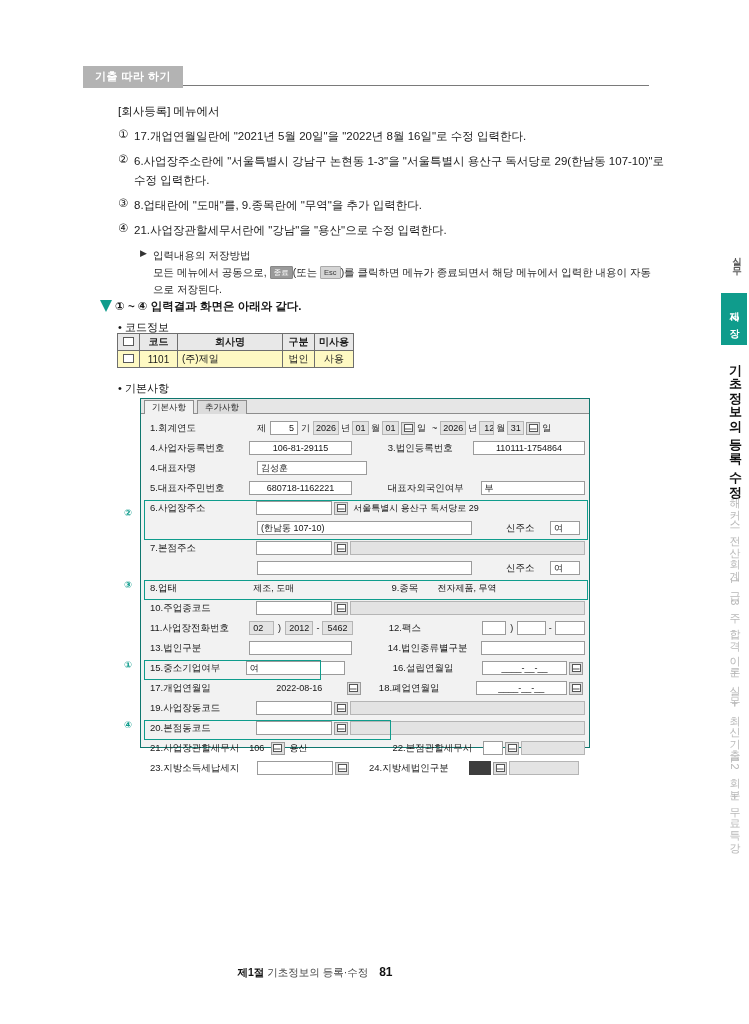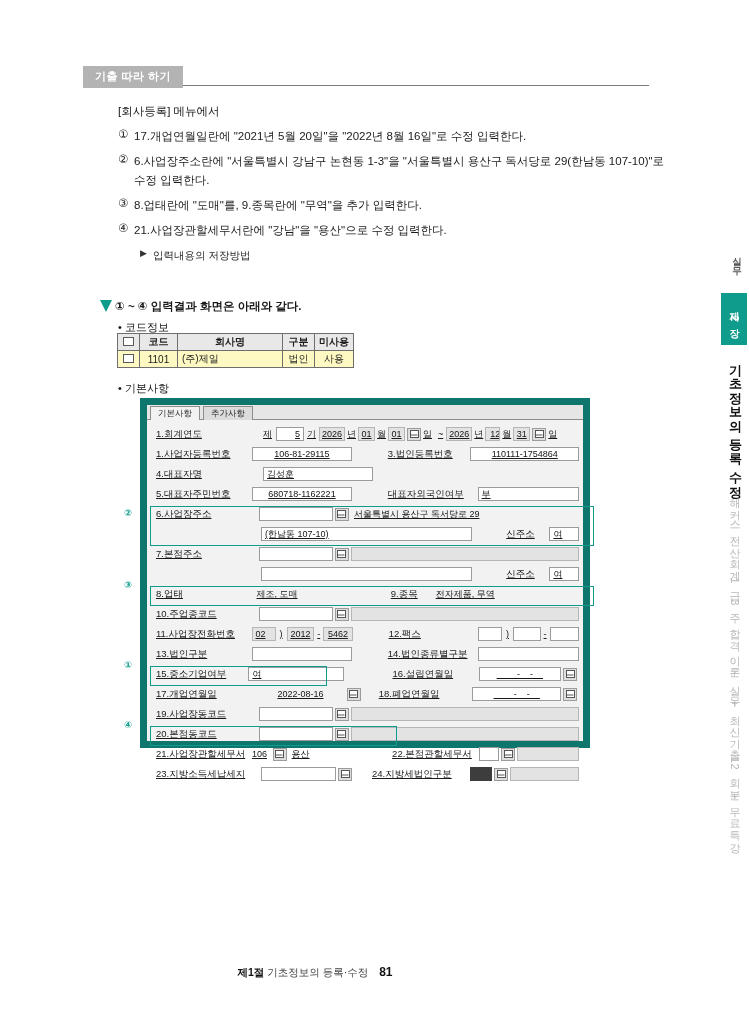--- a/index.html
+++ b/index.html
@@ -107,24 +107,23 @@
   .td-chk { width:22px; text-align:center; padding:0; }
   .td-code { width:38px; text-align:center; }
   .td-name { width:105px; text-align:left; }
   .td-gb { width:32px; text-align:center; }
   .td-use { width:38px; text-align:center;margin-left:7px; }
 
   
   .form-win {
     position:absolute; left:140px; top:398px;
     width:450px; height:350px;
-    border:7px solid #0f766e;
+    border:1px solid #0f766e;
     background:#f2f2f2;
     font-size:9.5px;
-    text-decoration:underline;
   }
   .tabs { height:15px; border-bottom:1px solid #8d8d8d; background:#e6e6e6; position:relative; }
   .tab {
     position:absolute; top:1px; height:14px;
     border:1px solid #8d8d8d; border-bottom:none;
     font-size:8.5px; padding:1px 7px 0 7px;
     background:#dcdcdc; color:#222;
   }
   .tab.active { background:#f2f2f2; }
   .tab-1 { left:3px; }
@@ -200,20 +199,25 @@
   <div class="list-body" style="top:152px;">6.사업장주소란에 "서울특별시 강남구 논현동 1-3"을 "서울특별시 용산구 독서당로 29(한남동 107-10)"로 수정 입력한다.</div>
 
   <div class="list-num" style="top:196px;">③</div>
   <div class="list-body" style="top:196px;">8.업태란에 "도매"를, 9.종목란에 "무역"을 추가 입력한다.</div>
 
   <div class="list-num" style="top:221px;">④</div>
   <div class="list-body" style="top:221px;">21.사업장관할세무서란에 "강남"을 "용산"으로 수정 입력한다.</div>
 
   <div class="sub-arrow" style="top:248px;">▶</div>
   <div class="sub-txt" style="top:247px;">입력내용의 저장방법</div>
+  <div class="sub-txt" style="top:264px;">
+    <span>모든 메뉴에서 공동으로,</span>
+    <span class="key-btn">종료</span><span>(또는</span>
+    <span class="key-btn light">Esc</span><span>)를 클릭하면 메뉴가 종료되면서 해당 메뉴에서 입력한 내용이 자동으로 저장된다.</span>
+  </div>
 
   <div class="result-line">
     <span class="tri-mark"></span><span>① ~ ④ 입력결과 화면은 아래와 같다.</span>
   </div>
 
   <div class="bullet-label" style="left:118px; top:320px;">• 코드정보</div>
 
   <table class="code-table">
     <thead>
       <tr>
@@ -276,21 +280,21 @@
         <span class="zbtn">
           <svg width="9" height="8" viewBox="0 0 9 8">
               <rect x="0.5" y="0.5" width="8" height="7" fill="#fff" stroke="#555"></rect>
               <line x1="1" y1="5" x2="7.5" y2="5" stroke="#555"></line>
             </svg>
         </span>
         <span class="txt">일</span>
       </div>
 
       <div class="row">
-        <div class="lbl">1.사업자등록번호</div>
+        <div class="lbl">4.사업자등록번호</div>
         <div class="fld ctr" style="width:110px;">106-81-29115</div>
         <div class="lbl2" style="margin-left:36px;">3.법인등록번호</div>
         <div class="fld ctr" style="width:120px;">110111-1754864</div>
       </div>
 
       <div class="row">
         <div class="lbl">4.대표자명</div>
         <div class="fld" style="width:110px;text-align:right;">김성훈</div>
       </div>
 

